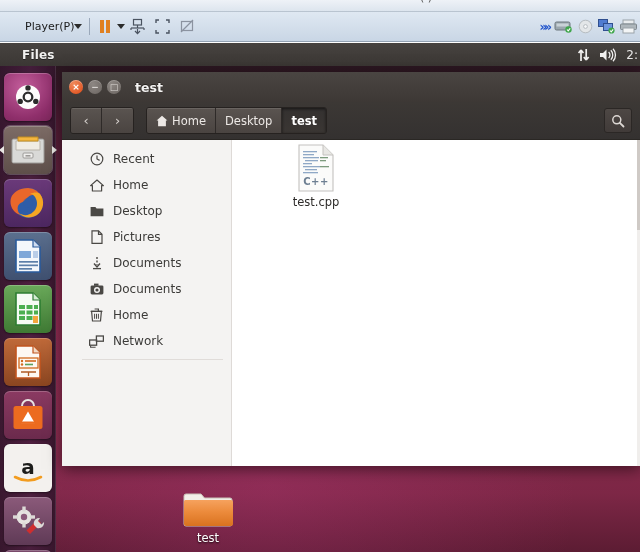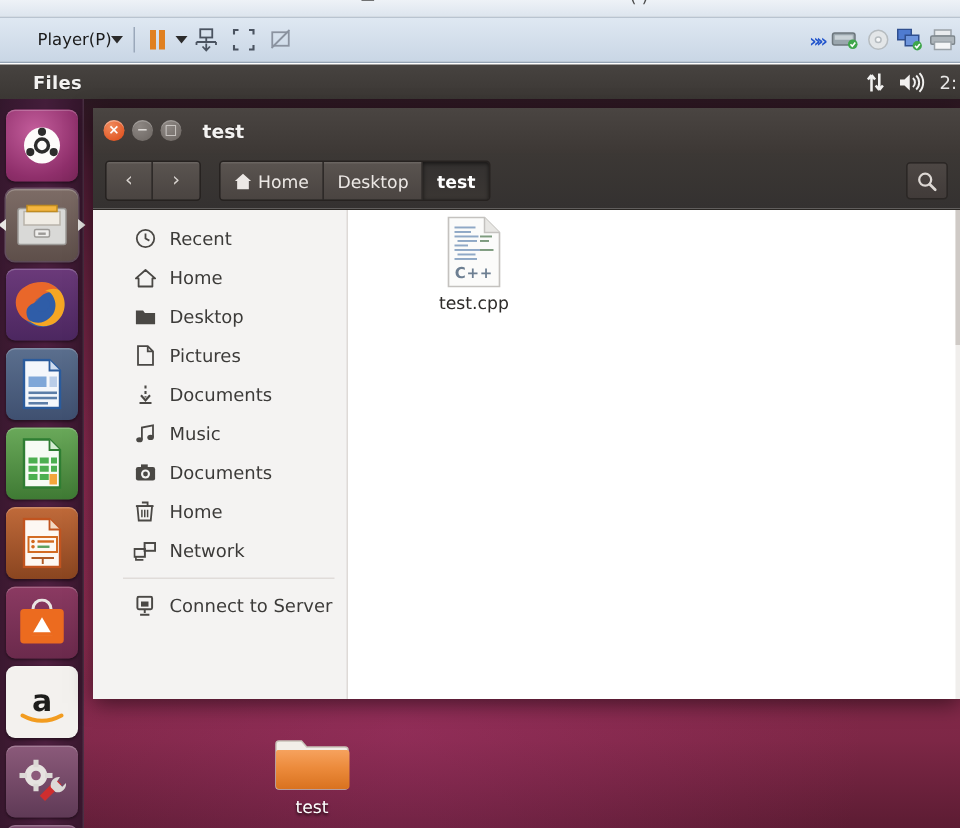--- a/index.html
+++ b/index.html
@@ -475,30 +475,20 @@
           <span class="pic">
             <svg width="12" height="14" viewBox="0 0 12 14">
               <path d="M6 1 L6 9" stroke="#4a4845" stroke-width="1.4" stroke-dasharray="2 1.6"></path>
               <path d="M3 7.5 L6 11 L9 7.5" fill="none" stroke="#4a4845" stroke-width="1.4"></path>
               <path d="M2 12.6 h8" stroke="#4a4845" stroke-width="1.3"></path>
             </svg>
           </span>
           <span>Documents</span>
         </div>
 
-        <div class="place">
-          <span class="pic">
-            <svg width="14" height="14" viewBox="0 0 14 14">
-              <path d="M4.6 11 L4.6 3 L12 1.6 L12 9.4" fill="none" stroke="#4a4845" stroke-width="1.2"></path>
-              <ellipse cx="3" cy="11.2" rx="2.2" ry="1.7" fill="#4a4845"></ellipse>
-              <ellipse cx="10.4" cy="9.6" rx="2.2" ry="1.7" fill="#4a4845"></ellipse>
-            </svg>
-          </span>
-          <span>Music</span>
-        </div>
 
         <div class="place">
           <span class="pic">
             <svg width="14" height="12" viewBox="0 0 14 12">
               <rect x="0.6" y="2.4" width="12.8" height="9" rx="1.4" fill="#4a4845"></rect>
               <rect x="4" y="0.6" width="4.5" height="2.2" fill="#4a4845"></rect>
               <circle cx="7" cy="7" r="3" fill="#f4f3f2"></circle>
               <circle cx="7" cy="7" r="1.6" fill="#4a4845"></circle>
             </svg>
           </span>
@@ -524,30 +514,20 @@
               <rect x="7.4" y="1" width="7" height="5.2" fill="none" stroke="#4a4845" stroke-width="1.3"></rect>
               <path d="M1.6 10.4 v1.8 h5" stroke="#4a4845" stroke-width="1.1" fill="none"></path>
             </svg>
           </span>
           <span>Network</span>
         </div>
 
         <div class="sdiv"></div>
 
 
-        <div class="place">
-          <span class="pic">
-            <svg width="13" height="14" viewBox="0 0 13 14">
-              <rect x="1.6" y="0.8" width="9.8" height="8.4" rx="1" fill="none" stroke="#4a4845" stroke-width="1.3"></rect>
-              <rect x="4" y="4" width="5" height="3.4" fill="#4a4845"></rect>
-              <path d="M6.5 9.2 v2.4 M3.4 12.8 h6.2" stroke="#4a4845" stroke-width="1.3"></path>
-            </svg>
-          </span>
-          <span>Connect to Server</span>
-        </div>
       </div>
 
       <div class="ncontent">
         <div class="fileitem">
           <svg width="40" height="48" viewBox="0 0 40 48">
             <path d="M3 1 h24 l10 10 v36 h-34 z" fill="#fbfbfa" stroke="#c4c2bf" stroke-width="1.1"></path>
             <path d="M27 1 v10 h10" fill="#e8e7e4" stroke="#c4c2bf" stroke-width="1"></path>
             <g fill="#8fa8c6">
               <rect x="7" y="7" width="14" height="1.3"></rect>
                 <rect x="7" y="10" width="11" height="1.3"></rect>

